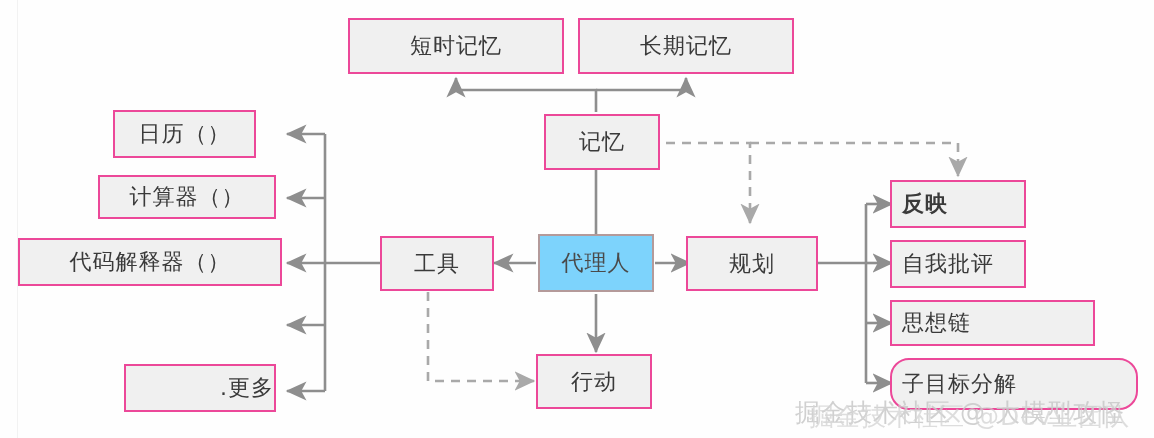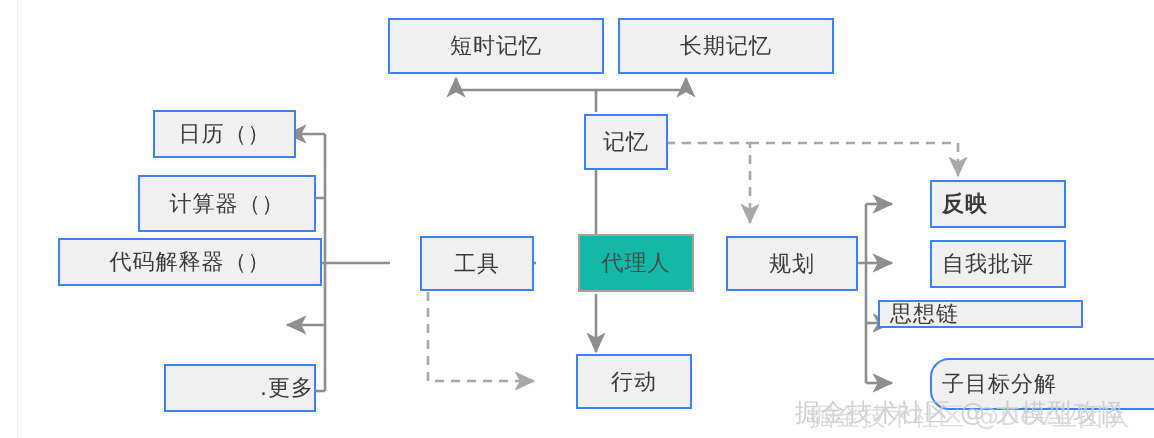--- a/index.html
+++ b/index.html
@@ -8,33 +8,32 @@
     background:#ffffff;
     font-family:"DejaVu Sans","Liberation Sans",sans-serif;
     overflow:hidden;
   }
   #canvas{position:relative;width:1154px;height:438px;background:#fefefe;}
   #edges{position:absolute;left:0;top:0;width:1154px;height:438px;}
   .node{
     position:absolute;
     box-sizing:border-box;
     background:#f0f0f0;
-    border:2px solid #3b82f6;
+    border:2px solid #ec4899;
     color:#3a3a3a;
     display:flex;
     align-items:center;
     font-size:22px;
     letter-spacing:1px;
     white-space:nowrap;
-    margin-left:40px;
   }
   .node.center{justify-content:center;}
   .node.left-text{justify-content:flex-start;padding-left:10px;}
   .node.agent{
-    background:#14b8a6;
+    background:#7dd3fc;
     border-color:#b49a9a;
     color:#4a4a4a;
   }
   .leftline{
     position:absolute;left:17px;top:0;width:1px;height:438px;
     background:#f2f2f2;
   }
   #watermark{
     position:absolute;
     left:795px;top:396px;
@@ -103,21 +102,21 @@
   </svg>
 
   <div class="node center" style="left:348px;top:18px;width:216px;height:56px;">
     <span>短时记忆</span>
   </div>
 
   <div class="node center" style="left:578px;top:18px;width:216px;height:56px;">
     <span>长期记忆</span>
   </div>
 
-  <div class="node center" style="left:544px;top:114px;width:84px;height:56px;">
+  <div class="node center" style="left:544px;top:114px;width:116px;height:56px;">
     <span>记忆</span>
   </div>
 
   <div class="node center agent" style="left:538px;top:234px;width:116px;height:58px;">
     <span>代理人</span>
   </div>
 
   <div class="node center" style="left:380px;top:236px;width:114px;height:55px;">
     <span>工具</span>
   </div>
@@ -127,42 +126,42 @@
   </div>
 
   <div class="node center" style="left:686px;top:236px;width:132px;height:55px;">
     <span>规划</span>
   </div>
 
   <div class="node center" style="left:113px;top:110px;width:143px;height:48px;">
     <span>日历（）</span>
   </div>
 
-  <div class="node center" style="left:98px;top:175px;width:178px;height:57px;">
+  <div class="node center" style="left:98px;top:175px;width:178px;height:44px;">
     <span>计算器（）</span>
   </div>
 
   <div class="node center" style="left:18px;top:238px;width:264px;height:48px;">
     <span>代码解释器（）</span>
   </div>
 
 
   <div class="node center" style="left:124px;top:364px;width:152px;height:48px;justify-content:flex-end;">
     <span>.更多</span>
   </div>
 
   <div class="node left-text" style="left:890px;top:180px;width:136px;height:48px;font-weight:bold;">
     <span>反映</span>
   </div>
 
   <div class="node left-text" style="left:890px;top:240px;width:136px;height:48px;">
     <span>自我批评</span>
   </div>
 
-  <div class="node left-text" style="left:838px;top:300px;width:205px;height:28px;text-align:right;">
+  <div class="node left-text" style="left:890px;top:300px;width:205px;height:46px;text-align:right;">
     <span>思想链</span>
   </div>
 
   <div class="node left-text" style="left:890px;top:358px;width:248px;height:52px;border-radius:19px;">
     <span>子目标分解</span>
   </div>
 
   <div id="watermark">
     <span class="wm1">掘金技术社区 @ 大模型攻怪</span>
     <span class="wm2">掘金技术社区 @Dev业团队</span>

